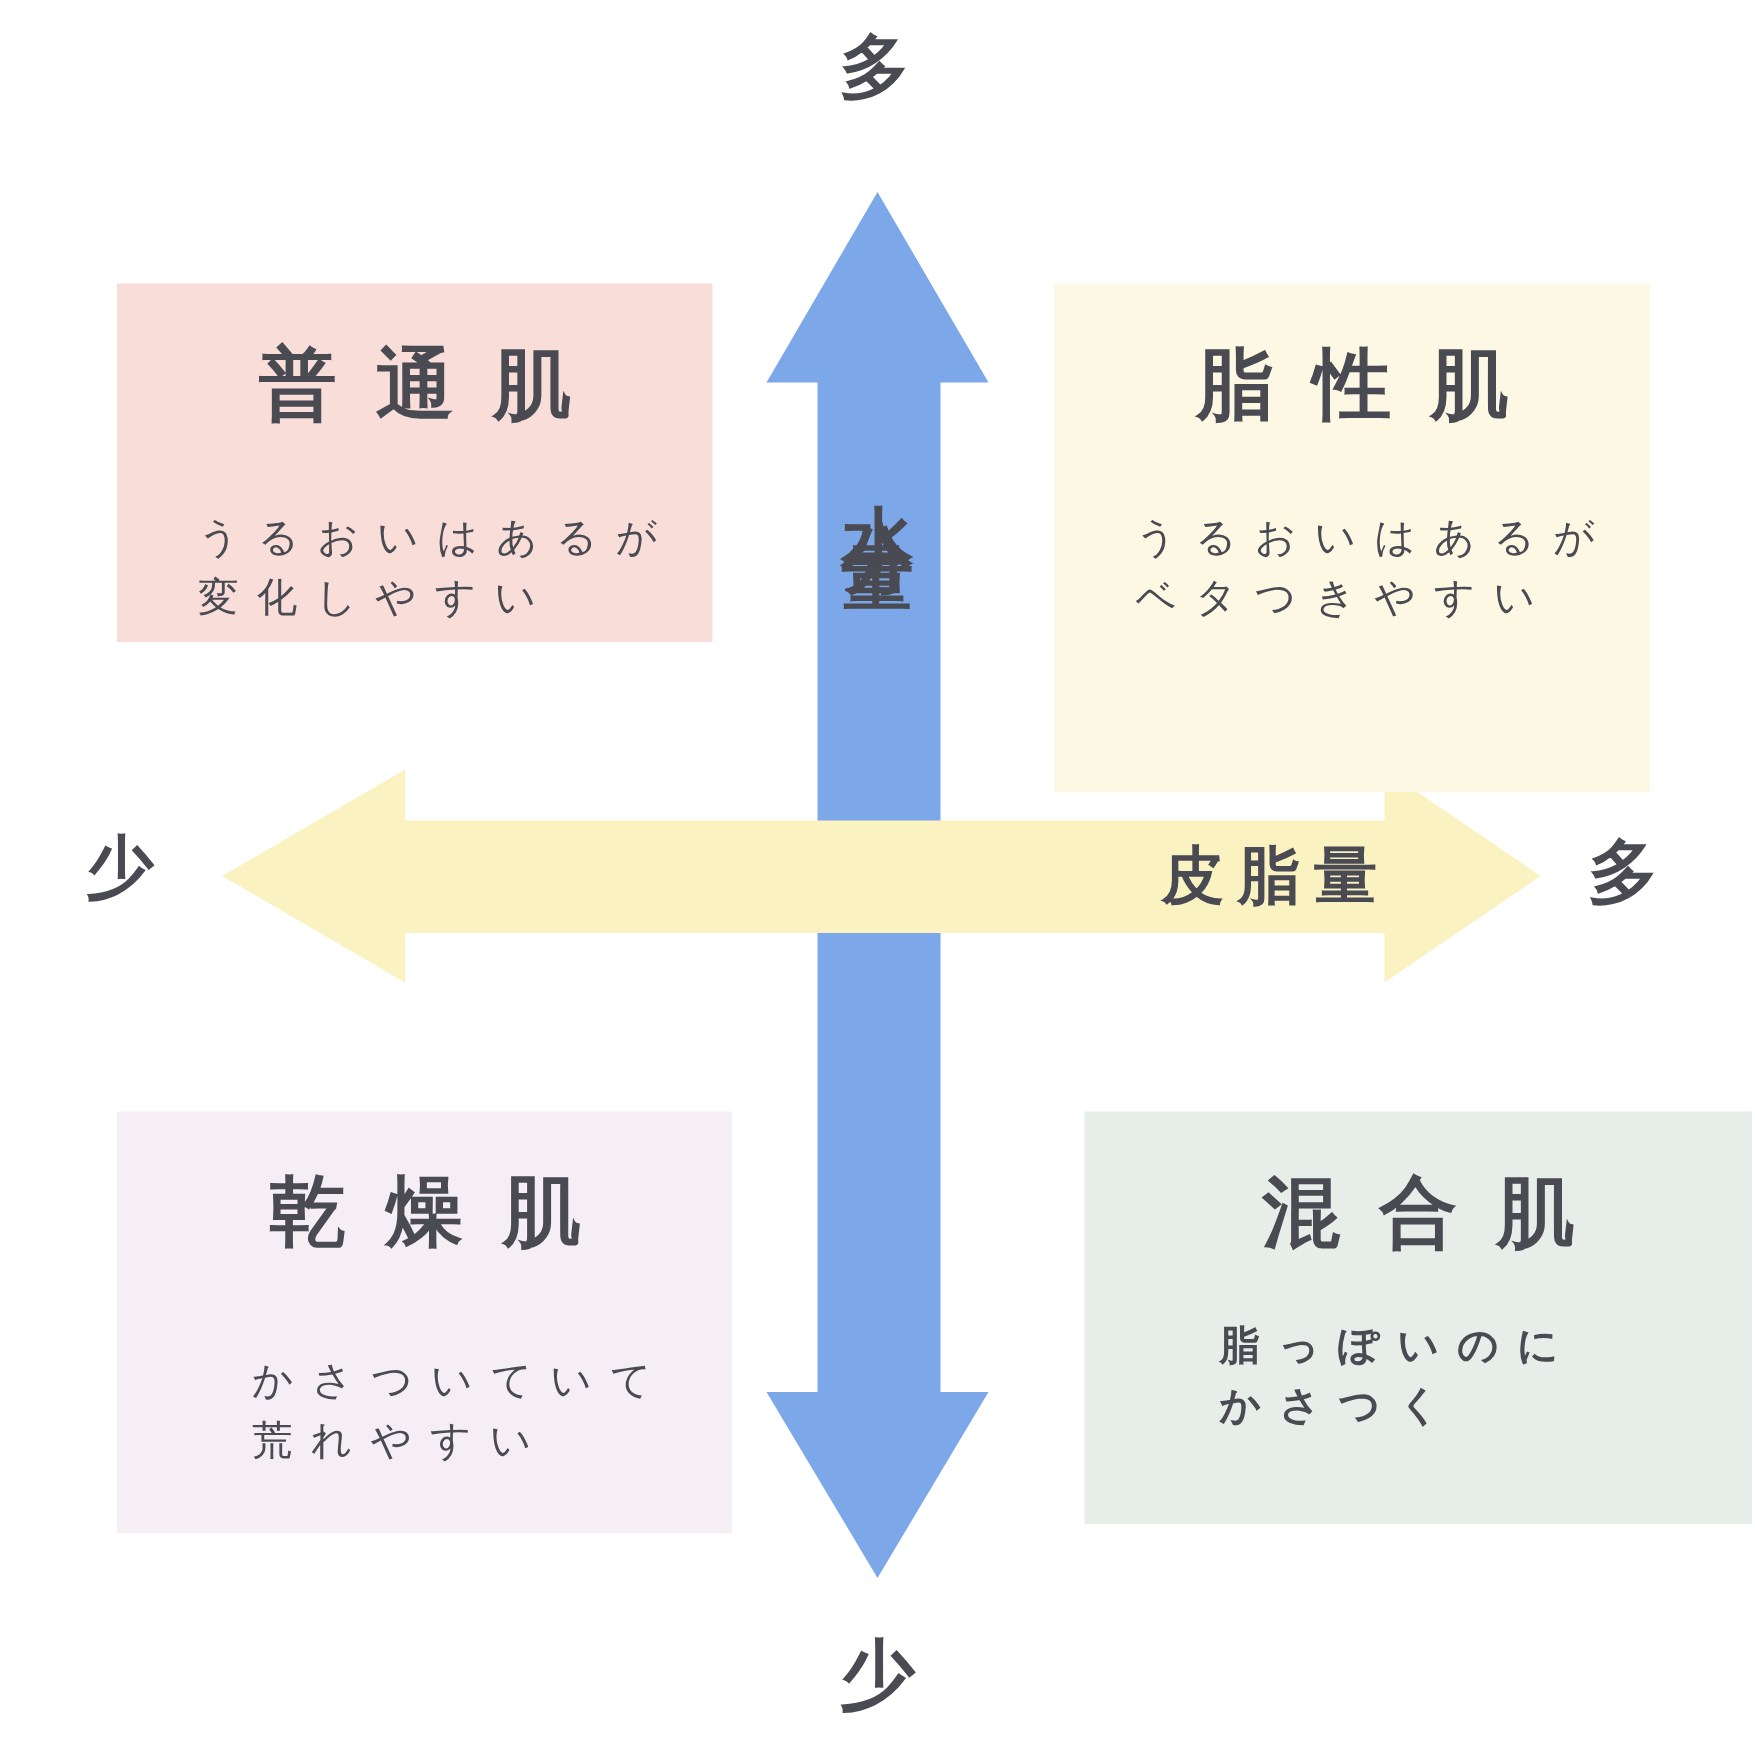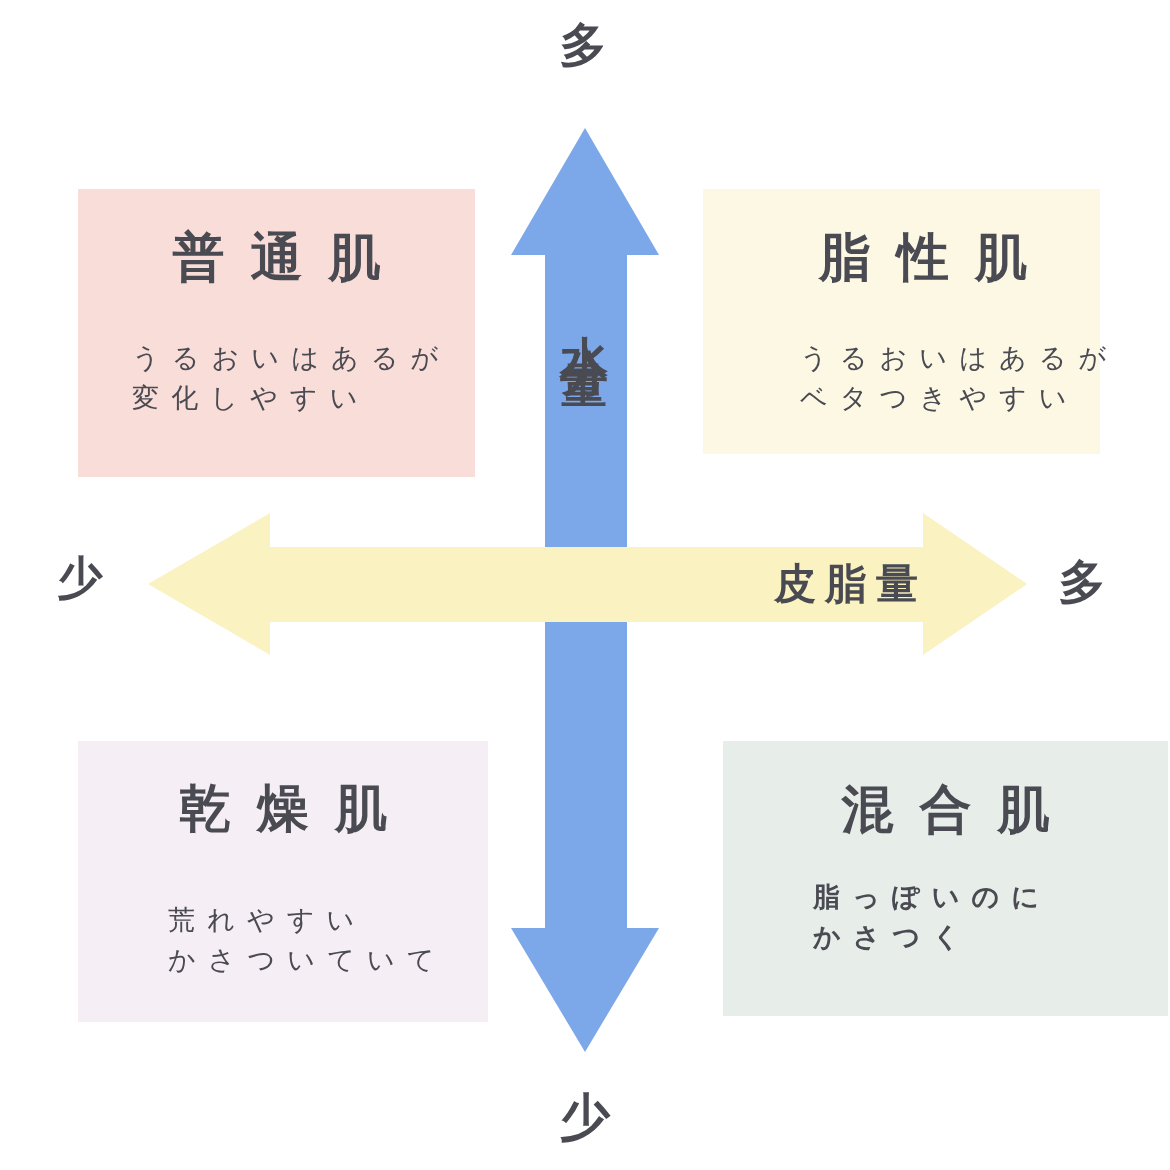--- a/index.html
+++ b/index.html
@@ -46,22 +46,22 @@
     letter-spacing: 9px;
     padding-left: 9px;
     color: #4a4a52;
     white-space: nowrap;
     text-align: center;
   }
   .quadrant {
     position: absolute;
     box-sizing: border-box;
   }
-  .q-normal      { left: 78px;  top: 189px; width: 397px; height: 288px; background: #f9ddd8; }
-  .q-oily        { left: 703px; top: 189px; width: 397px; height: 265px; background: #fcf8e4; padding-left: 43px; }
+  .q-normal      { left: 78px;  top: 189px; width: 397px; height: 239px; background: #f9ddd8; }
+  .q-oily        { left: 703px; top: 189px; width: 397px; height: 339px; background: #fcf8e4; }
   .q-dry         { left: 78px;  top: 741px; width: 410px; height: 281px; background: #f5eef4; font-family: Liberation Serif, serif; }
   .q-combination { left: 723px; top: 741px; width: 445px; height: 275px; background: #e7ede8; }
   .q-title {
     margin-top: 38px;
     text-align: center;
     font-size: 52px;
     line-height: 60px;
     font-weight: bold;
     letter-spacing: 0.5em;
     padding-left: 0.5em;
@@ -113,22 +113,22 @@
     <div class="q-title">脂性肌</div>
     <div class="q-desc">
       <div>うるおいはあるが</div>
       <div>ベタつきやすい</div>
     </div>
   </div>
 
   <div class="quadrant q-dry">
     <div class="q-title">乾燥肌</div>
     <div class="q-desc">
+      <div>かさついていて</div>
       <div>荒れやすい</div>
-      <div>かさついていて</div>
     </div>
   </div>
 
   <div class="quadrant q-combination">
     <div class="q-title">混合肌</div>
     <div class="q-desc">
       <div>脂っぽいのに</div>
       <div>かさつく</div>
     </div>
   </div>

